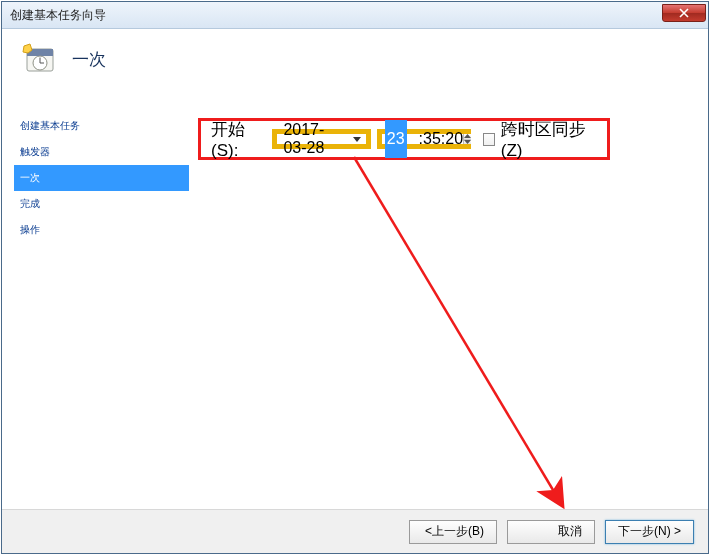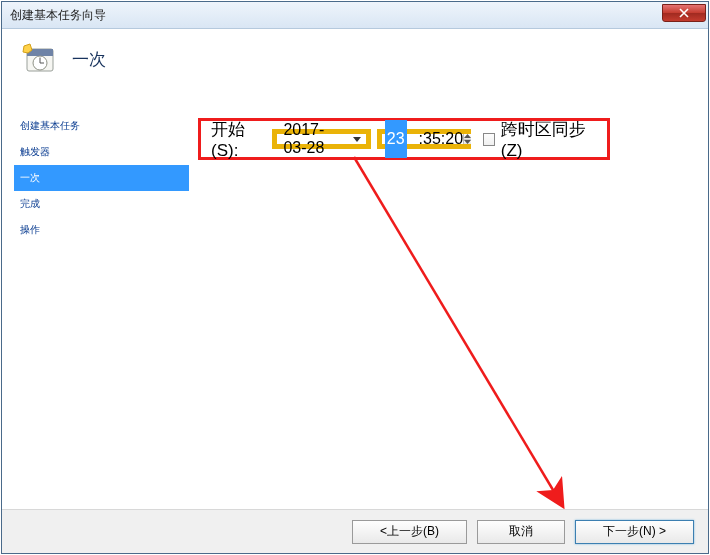--- a/index.html
+++ b/index.html
@@ -144,21 +144,22 @@
     gap: 10px;
     padding-right: 14px;
   }
   .btn {
     min-width: 88px;
     height: 24px;
     border: 1px solid #9a9a9a;
     background: linear-gradient(#fefefe, #e9e9e9);
     font-size: 12px;
     cursor: pointer;
-    padding: 0 27px;
+    padding: 0 12px;
+    text-align: right;
   }
   .btn.next { border: 1px solid #3c7fb1; box-shadow: 0 0 2px #7ab6db; }
   .arrow-svg {
     position: absolute;
     left: 350px; top: 135px;
     pointer-events: none;
   }
 </style>
 </head>
 <body>

